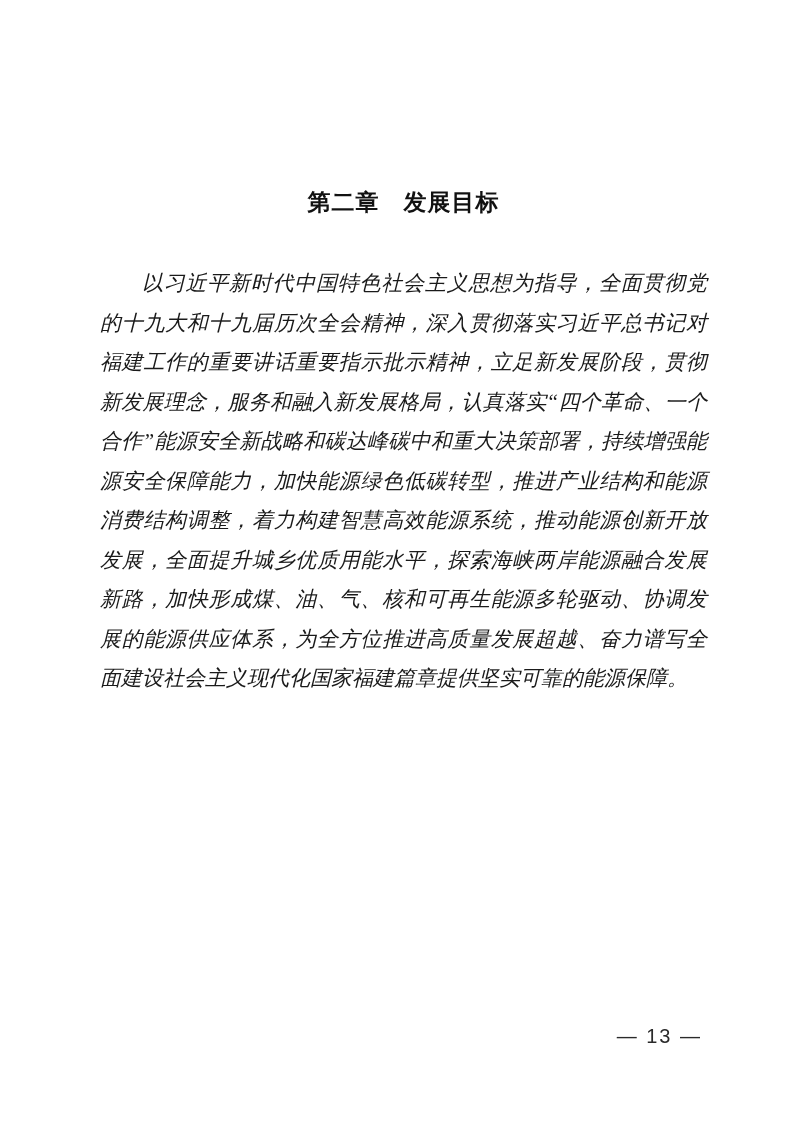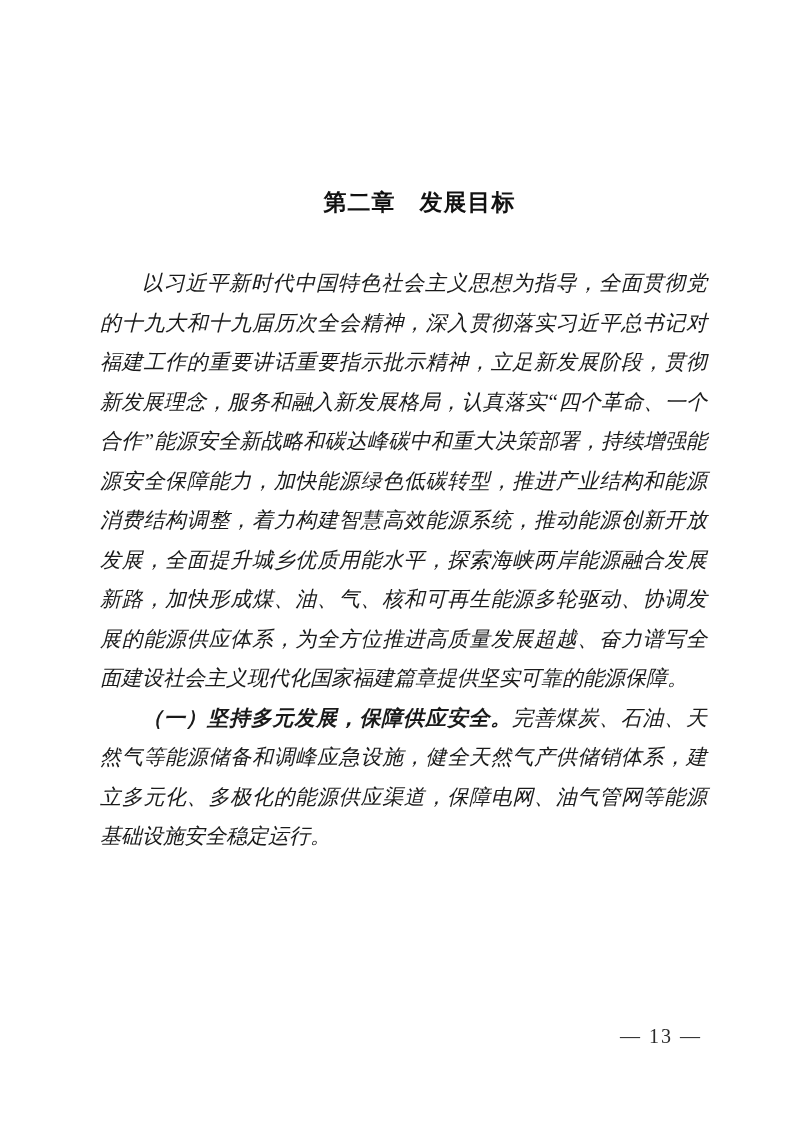--- a/index.html
+++ b/index.html
@@ -12,21 +12,21 @@
     width: 800px;
     height: 1133px;
     background: #ffffff;
     color: #151515;
     font-family: "Liberation Serif", serif;
     overflow: hidden;
   }
   .doc-title {
     position: absolute;
     top: 186px;
-    left: 116px;
+    left: 100px;
     width: 607px;
     margin: 0;
     text-align: center;
     font-family: "Liberation Sans", sans-serif;
     font-weight: bold;
     font-size: 23px;
     line-height: 32px;
     letter-spacing: 1px;
     color: #111111;
   }
@@ -58,36 +58,35 @@
     font-weight: bold;
   }
   .page-number {
     position: absolute;
     top: 1024px;
     right: 98px;
     font-size: 20px;
     line-height: 24px;
     letter-spacing: 2px;
     color: #2a2a2a;
-    font-family: Liberation Serif, serif;
+    font-family: Liberation Sans, sans-serif;
   }
 </style>
 </head>
 <body>
 
 <div class="page">
 
   <h1 class="doc-title">第二章　发展目标</h1>
 
   <div class="content">
 
 
     <p class="body-paragraph"><span>以习近平新时代中国特色社会主义思想为指导，全面贯彻党的十九大和十九届历次全会精神，深入贯彻落实习近平总书记对福建工作的重要讲话重要指示批示精神，立足新发展阶段，贯彻新发展理念，服务和融入新发展格局，认真落实“四个革命、一个合作”能源安全新战略和碳达峰碳中和重大决策部署，持续增强能源安全保障能力，加快能源绿色低碳转型，推进产业结构和能源消费结构调整，着力构建智慧高效能源系统，推动能源创新开放发展，全面提升城乡优质用能水平，探索海峡两岸能源融合发展新路，加快形成煤、油、气、核和可再生能源多轮驱动、协调发展的能源供应体系，为全方位推进高质量发展超越、奋力谱写全面建设社会主义现代化国家福建篇章提供坚实可靠的能源保障。</span></p>
 
 
-    <p class="body-paragraph"><span class="lead">（一）坚持多元发展，保障供应安全。</span><span>完善煤炭、石油、天然气等能源储备和调峰应急设施，健全天然气产供储销体系，建立多元化、多极化的能源供应渠道，保障电网、油气管网等能源基础设施安全稳定运行。</span></p>
 
 
   </div>
 
   <div class="page-number">— 13 —</div>
 
 </div>
 
 </body></html>

